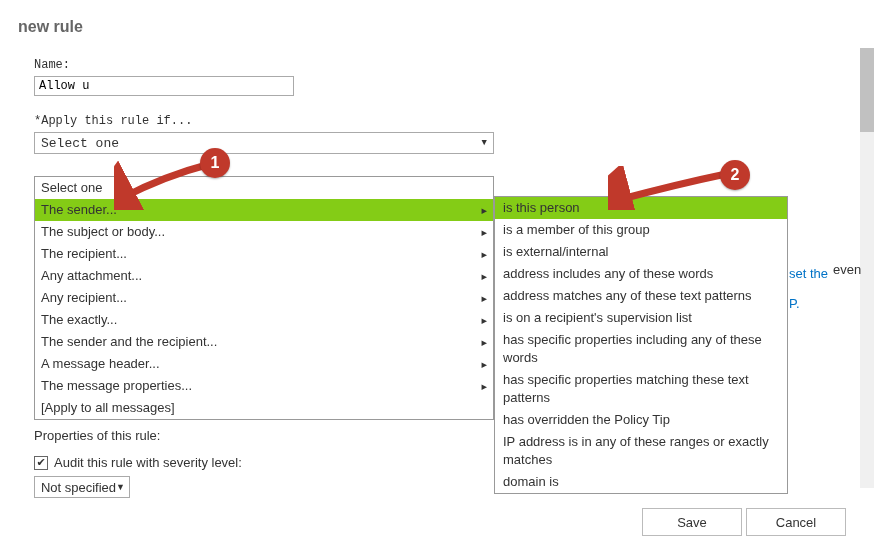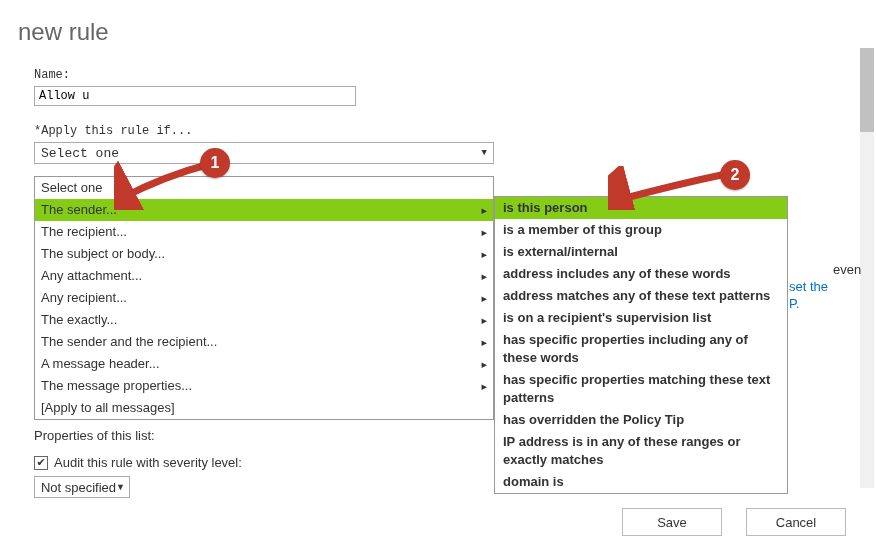--- a/index.html
+++ b/index.html
@@ -10,38 +10,38 @@
     color: #333;
     background: #fff;
     width: 876px; height: 550px;
     overflow: hidden;
   }
   .page {
     position: relative;
     width: 876px; height: 550px;
   }
   .heading {
-    font-size: 24px;
-    font-weight: 400;
+    font-size: 16px;
+    font-weight: 700;
     color: #666;
     padding: 18px 0 0 18px;
   }
   .form-area {
     padding: 8px 0 0 34px;
     width: 520px;
     font-family: Liberation Mono, monospace;
   }
   .label {
     font-size: 12px;
     color: #333;
     margin-top: 14px;
     margin-bottom: 4px;
   }
   .text-input {
-    width: 322px;
+    width: 260px;
     height: 20px;
     border: 1px solid #aaa;
     padding: 1px 4px;
     font-family: inherit;
     font-size: 12px;
   }
   .dropdown {
     width: 460px;
     height: 22px;
     border: 1px solid #aaa;
@@ -89,21 +89,20 @@
     position: absolute;
     left: 494px;
     top: 196px;
     width: 294px;
     border: 1px solid #999;
     background: #fff;
     z-index: 5;
   }
   .menu-secondary .menu-item {
     padding: 2px 8px;
-    font-weight: bold;
   }
   .add-exception-btn {
     position: absolute;
     left: 52px;
     top: 386px;
     width: 132px;
     height: 22px;
     border: 1px solid #aaa;
     background: #fff;
     font-size: 13px;
@@ -142,21 +141,21 @@
     display: flex;
     align-items: center;
     justify-content: flex-end;
     cursor: pointer;
   }
   .bottom-buttons {
     position: absolute;
     right: 30px;
     bottom: 14px;
     display: flex;
-    gap: 24px;
+    gap: 4px;
   }
   .btn {
     width: 100px;
     height: 28px;
     border: 1px solid #bbb;
     background: #fff;
     font-size: 13px;
     color: #333;
     cursor: pointer;
   }
@@ -218,28 +217,28 @@
     <input class="text-input" type="text" value="Allow u" style="">
 
     <div class="label" style="margin-top:18px">*Apply this rule if...</div>
     <div class="dropdown">
       <span>Select one</span>
       <span class="dropdown-arrow">▼</span>
     </div>
   </div>
 
   <div class="hidden-text" style="left:789px; top:262px;padding-left:44px;">even</div>
-  <div class="hidden-text hidden-link" style="left:789px; top:279px;text-align:right;">set the</div>
+  <div class="hidden-text hidden-link" style="left:789px; top:266px;text-align:right;">set the</div>
   <div class="hidden-text hidden-link" style="left:789px; top:296px;">P.</div>
 
   <div class="menu-primary" id="primary-menu">
       <div class="menu-item">Select one</div>
       <div class="menu-item has-sub highlight">The sender...</div>
+      <div class="menu-item has-sub">The subject or body...</div>
       <div class="menu-item has-sub">The recipient...</div>
-      <div class="menu-item has-sub">The subject or body...</div>
       <div class="menu-item has-sub">Any attachment...</div>
       <div class="menu-item has-sub">Any recipient...</div>
       <div class="menu-item has-sub">The exactly...</div>
       <div class="menu-item has-sub">The sender and the recipient...</div>
       <div class="menu-item has-sub">A message header...</div>
       <div class="menu-item has-sub">The message properties...</div>
       <div class="menu-item">[Apply to all messages]</div>
     </div>
 
   <div class="menu-secondary" id="secondary-menu">
@@ -252,21 +251,21 @@
       <div class="menu-item">has specific properties including any of these words</div>
       <div class="menu-item">has specific properties matching these text patterns</div>
       <div class="menu-item">has overridden the Policy Tip</div>
       <div class="menu-item">IP address is in any of these ranges or exactly matches</div>
       <div class="menu-item">domain is</div>
     </div>
 
   <div class="add-exception-btn">add exception</div>
 
   <div class="properties-section">
-    <div>Properties of this list:</div>
+    <div>Properties of this rule:</div>
     <div class="checkbox-row">
       <span class="checkbox">✔</span>
       <span>Audit this rule with severity level:</span>
     </div>
     <div class="severity-select">
       <span>Not specified</span>
       <span class="dropdown-arrow">▼</span>
     </div>
   </div>
 

